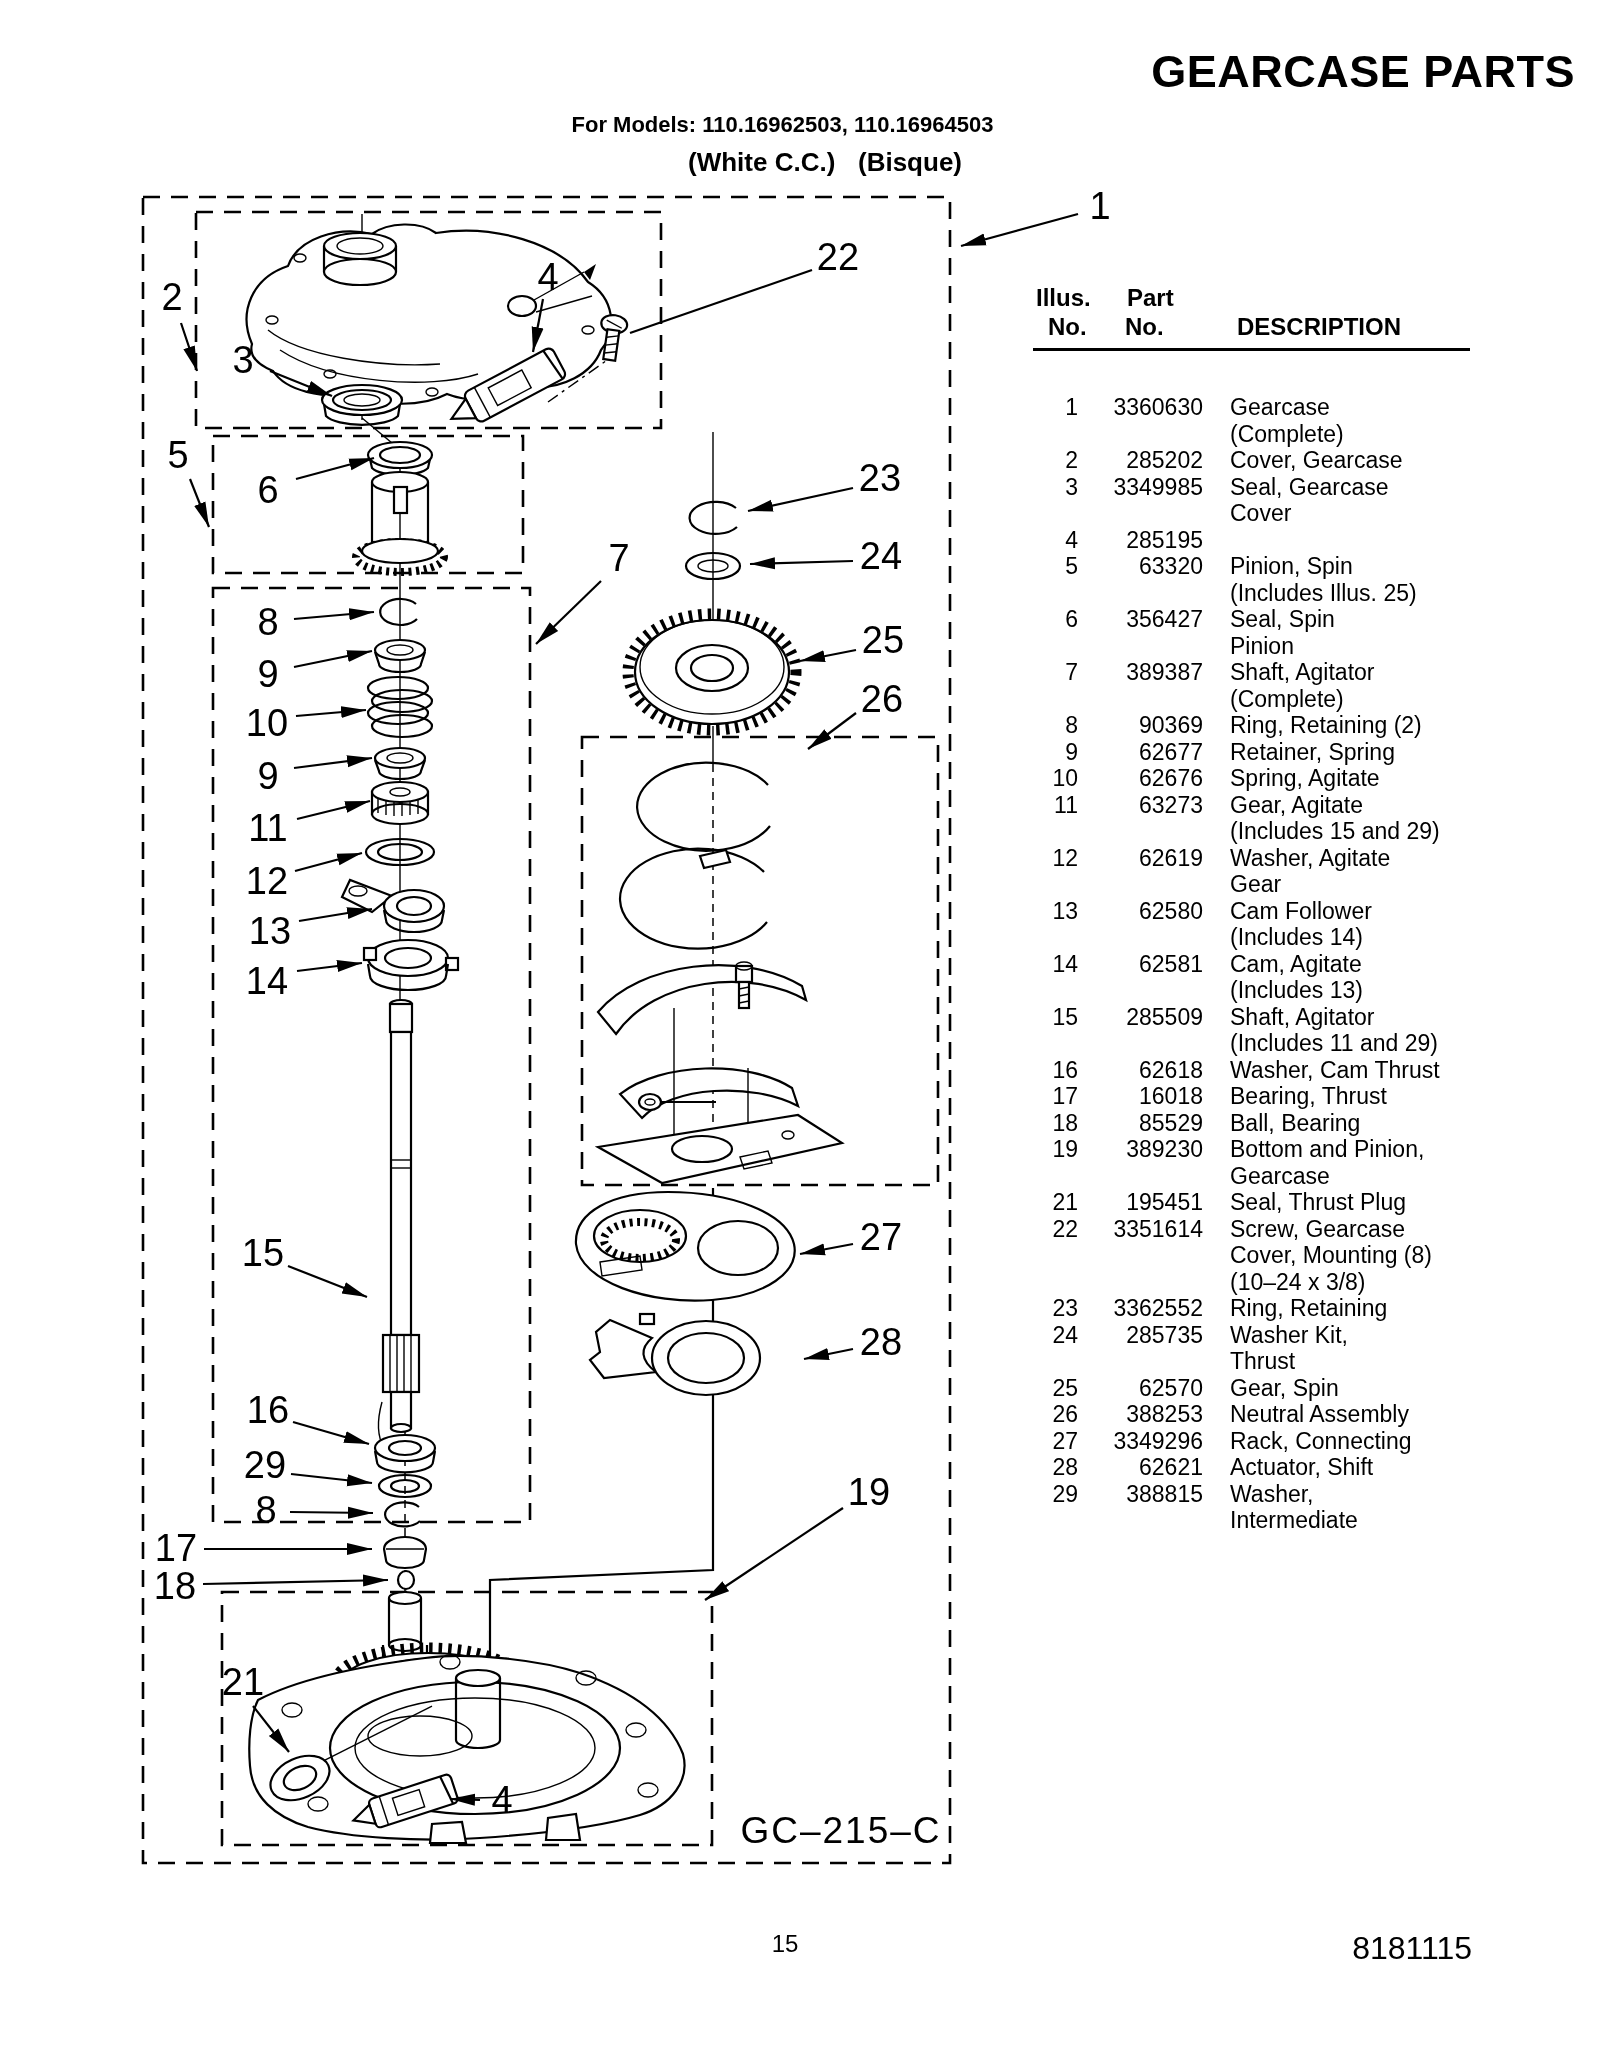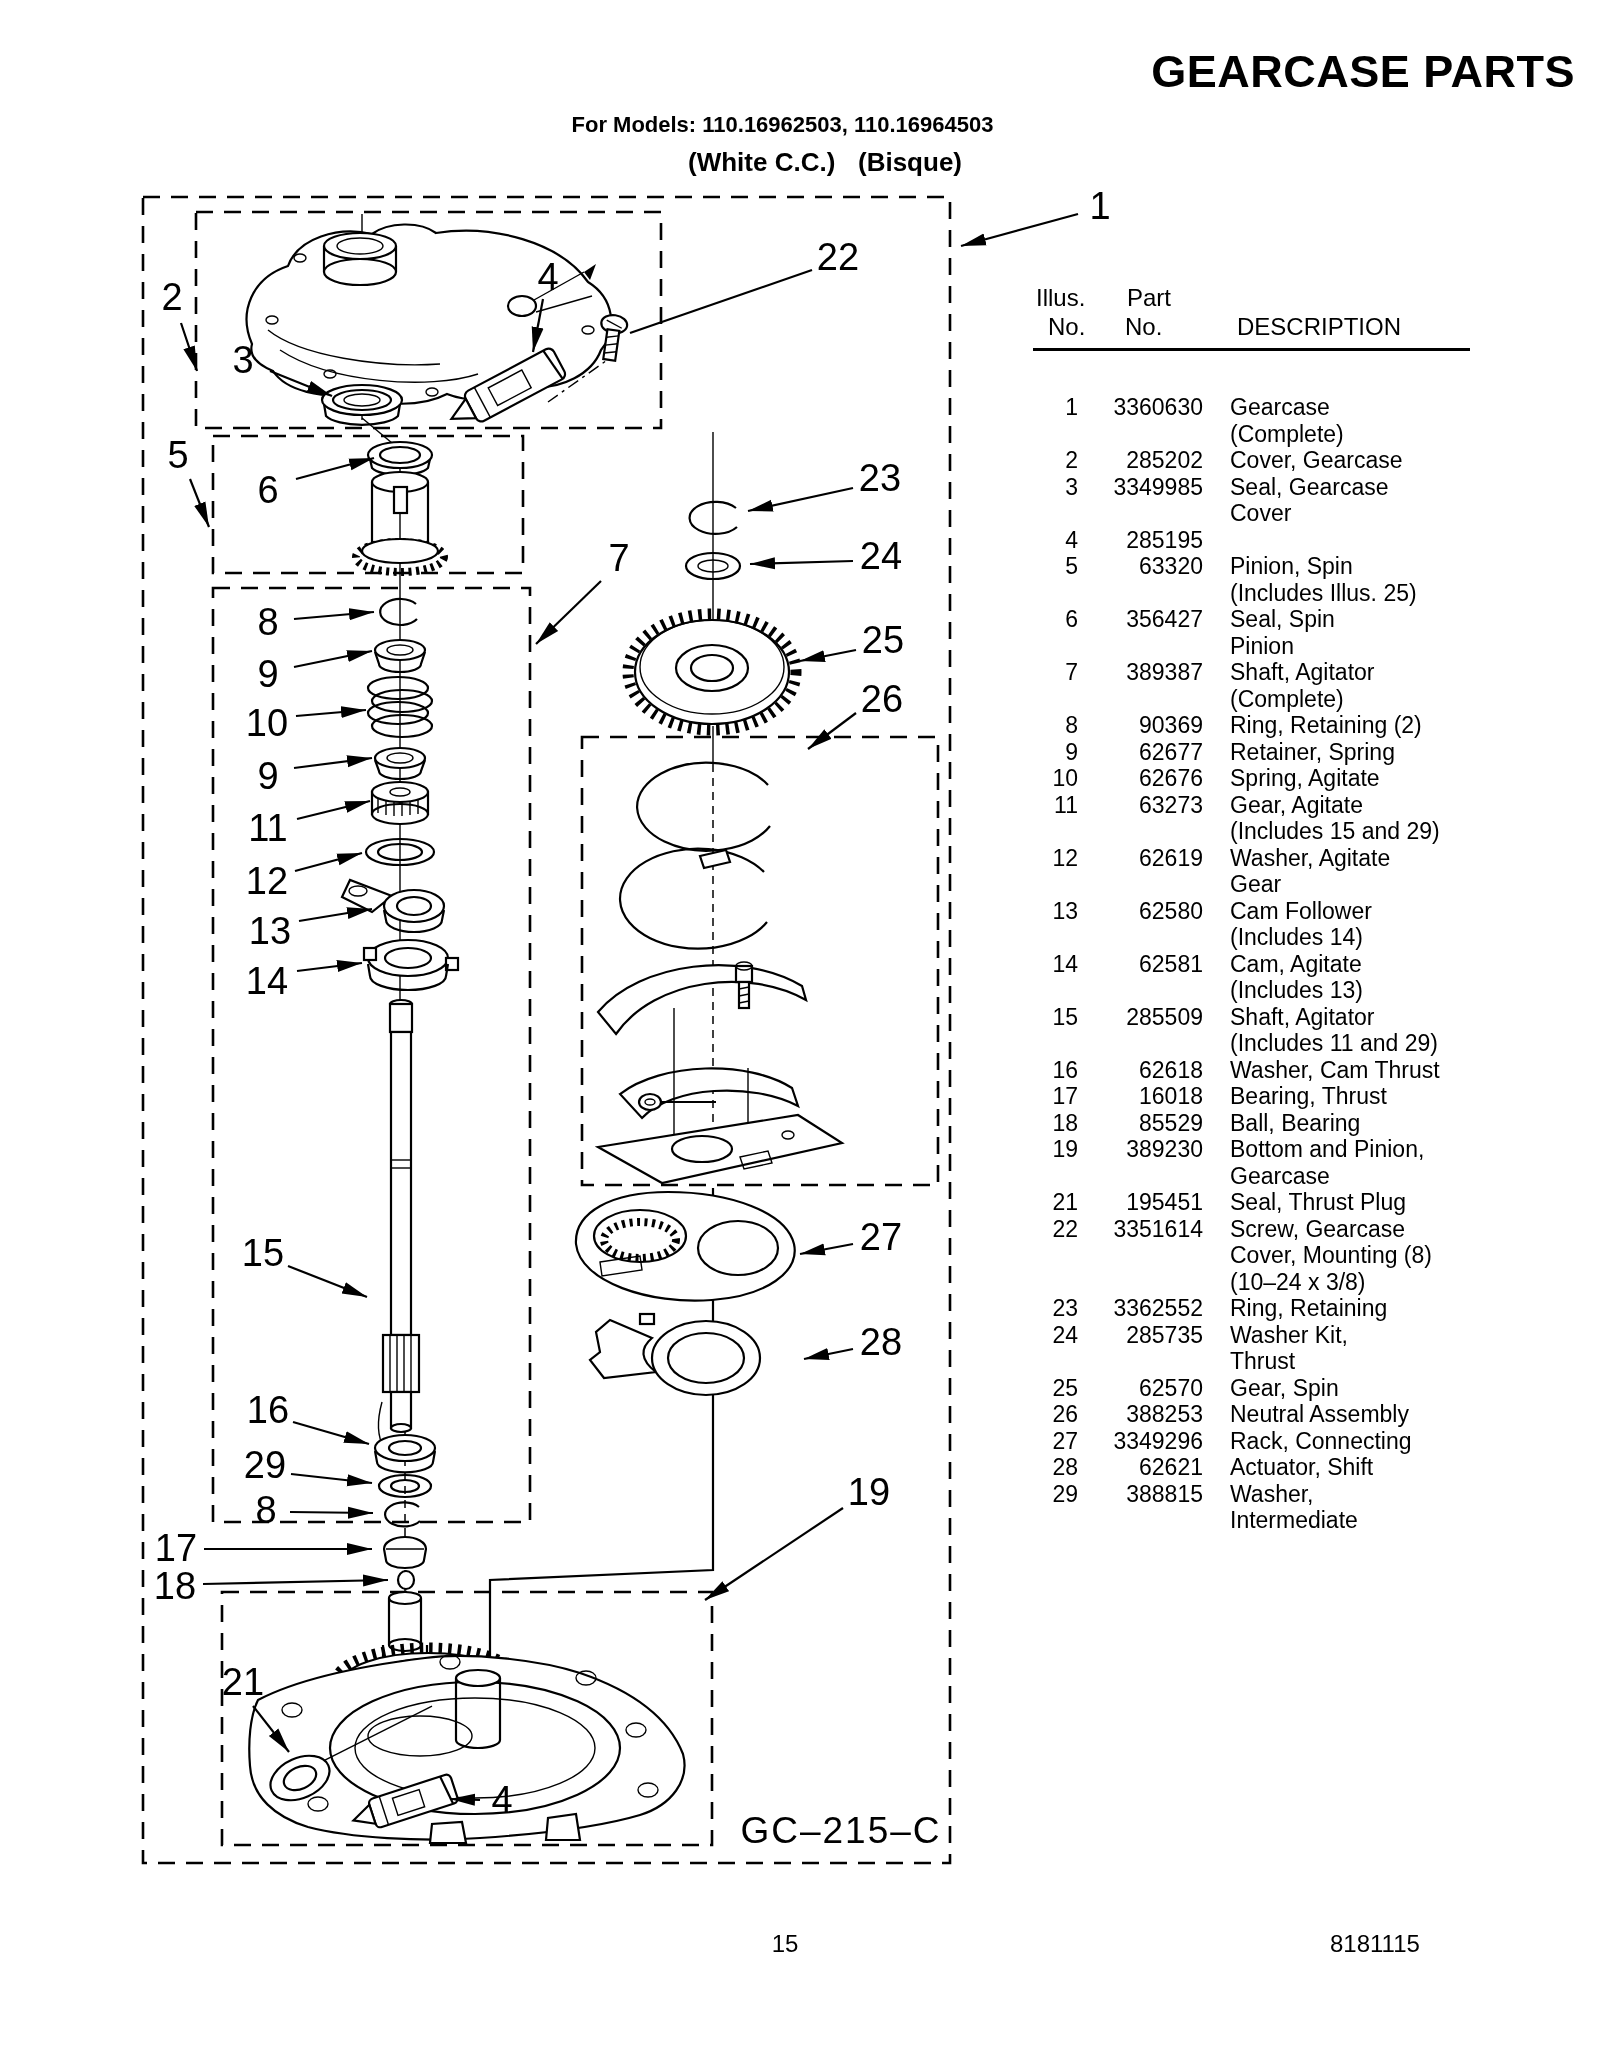--- a/index.html
+++ b/index.html
@@ -3,34 +3,34 @@
 <meta charset="utf-8">
 <style>
   html,body{margin:0;padding:0;background:#fff}
   body{width:1600px;height:2071px;position:relative;font-family:"Liberation Sans",sans-serif;color:#000;overflow:hidden}
   .abs{position:absolute}
   #page-title{left:0;top:46px;width:1575px;text-align:right;font-size:45px;font-weight:bold;letter-spacing:.5px}
   #models-line{left:0;top:112px;width:1565px;text-align:center;font-size:22px;font-weight:bold}
   .color-opt{top:147px;font-size:26px;font-weight:bold;text-align:left}
   #color-left{left:688px;width:175px}
   #color-right{left:858px;width:140px}
-  .thead{font-size:24px;font-weight:normal}
+  .thead{font-size:24px;font-weight:bold}
   #th-illus{left:1036px;top:284px}
   #th-no1{left:1048px;top:313px}
   #th-part{left:1127px;top:284px}
   #th-no2{left:1125px;top:313px}
   #th-desc{left:1237px;top:313px}
   #th-rule{left:1033px;top:348px;width:437px;height:3px;background:#000}
   #parts-rows{left:1005px;top:394px;width:480px;font-size:23px;line-height:26.5px}
   .prow{display:flex;align-items:flex-start}
   .c1{width:73px;text-align:right;flex:none}
   .c2{width:125px;text-align:right;flex:none}
   .c3{padding-left:27px;flex:1}
   #footer-page{left:700px;top:1930px;width:170px;text-align:center;font-size:24px}
-  #footer-doc{left:1330px;top:1930px;width:142px;text-align:left;font-size:24px}
+  #footer-doc{left:1330px;top:1930px;width:142px;text-align:right;font-size:32px}
   svg{position:absolute;left:0;top:0}
   .dash{fill:none;stroke:#000;stroke-width:2.6;stroke-dasharray:17 11}
   .s{fill:none;stroke:#000;stroke-width:2.2}
   .s1{fill:none;stroke:#000;stroke-width:1.4}
   .f{fill:#fff;stroke:#000;stroke-width:2.2}
   .th{fill:none;stroke:#000;stroke-width:11;stroke-dasharray:3.5 6}
   .th2{fill:none;stroke:#000;stroke-width:8;stroke-dasharray:3 4.5}
   .ax{stroke:#000;stroke-width:1.4}
   .axd{stroke:#000;stroke-width:1.5;stroke-dasharray:8 6}
   .lead{stroke:#000;stroke-width:2.2}

